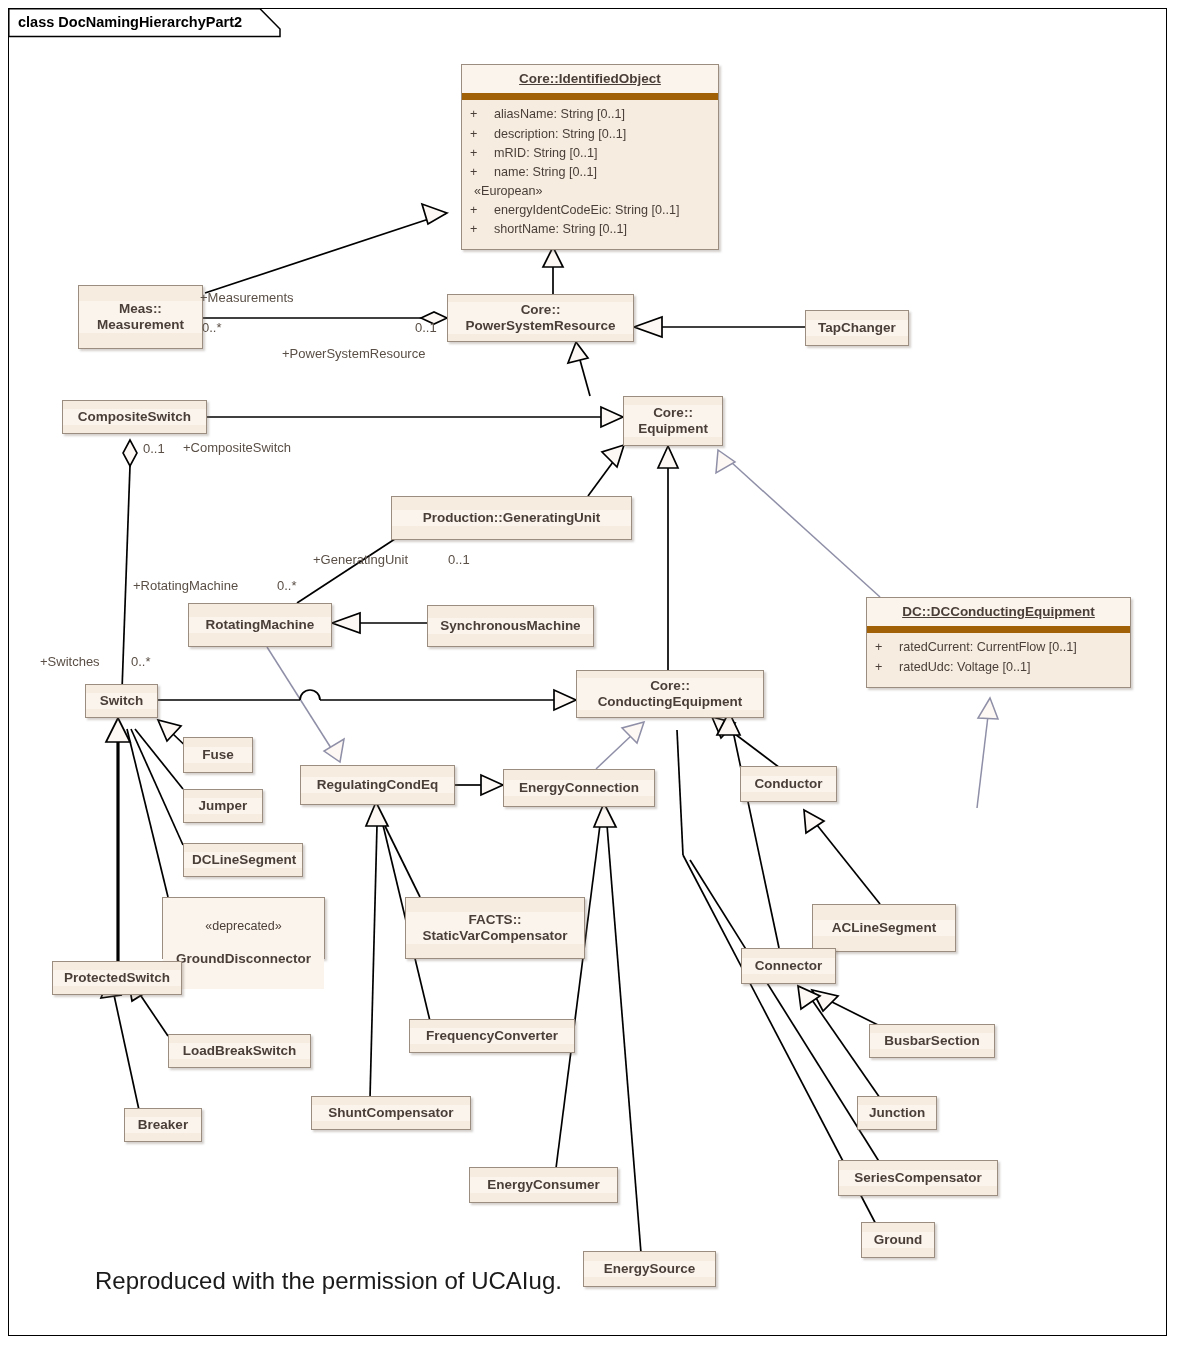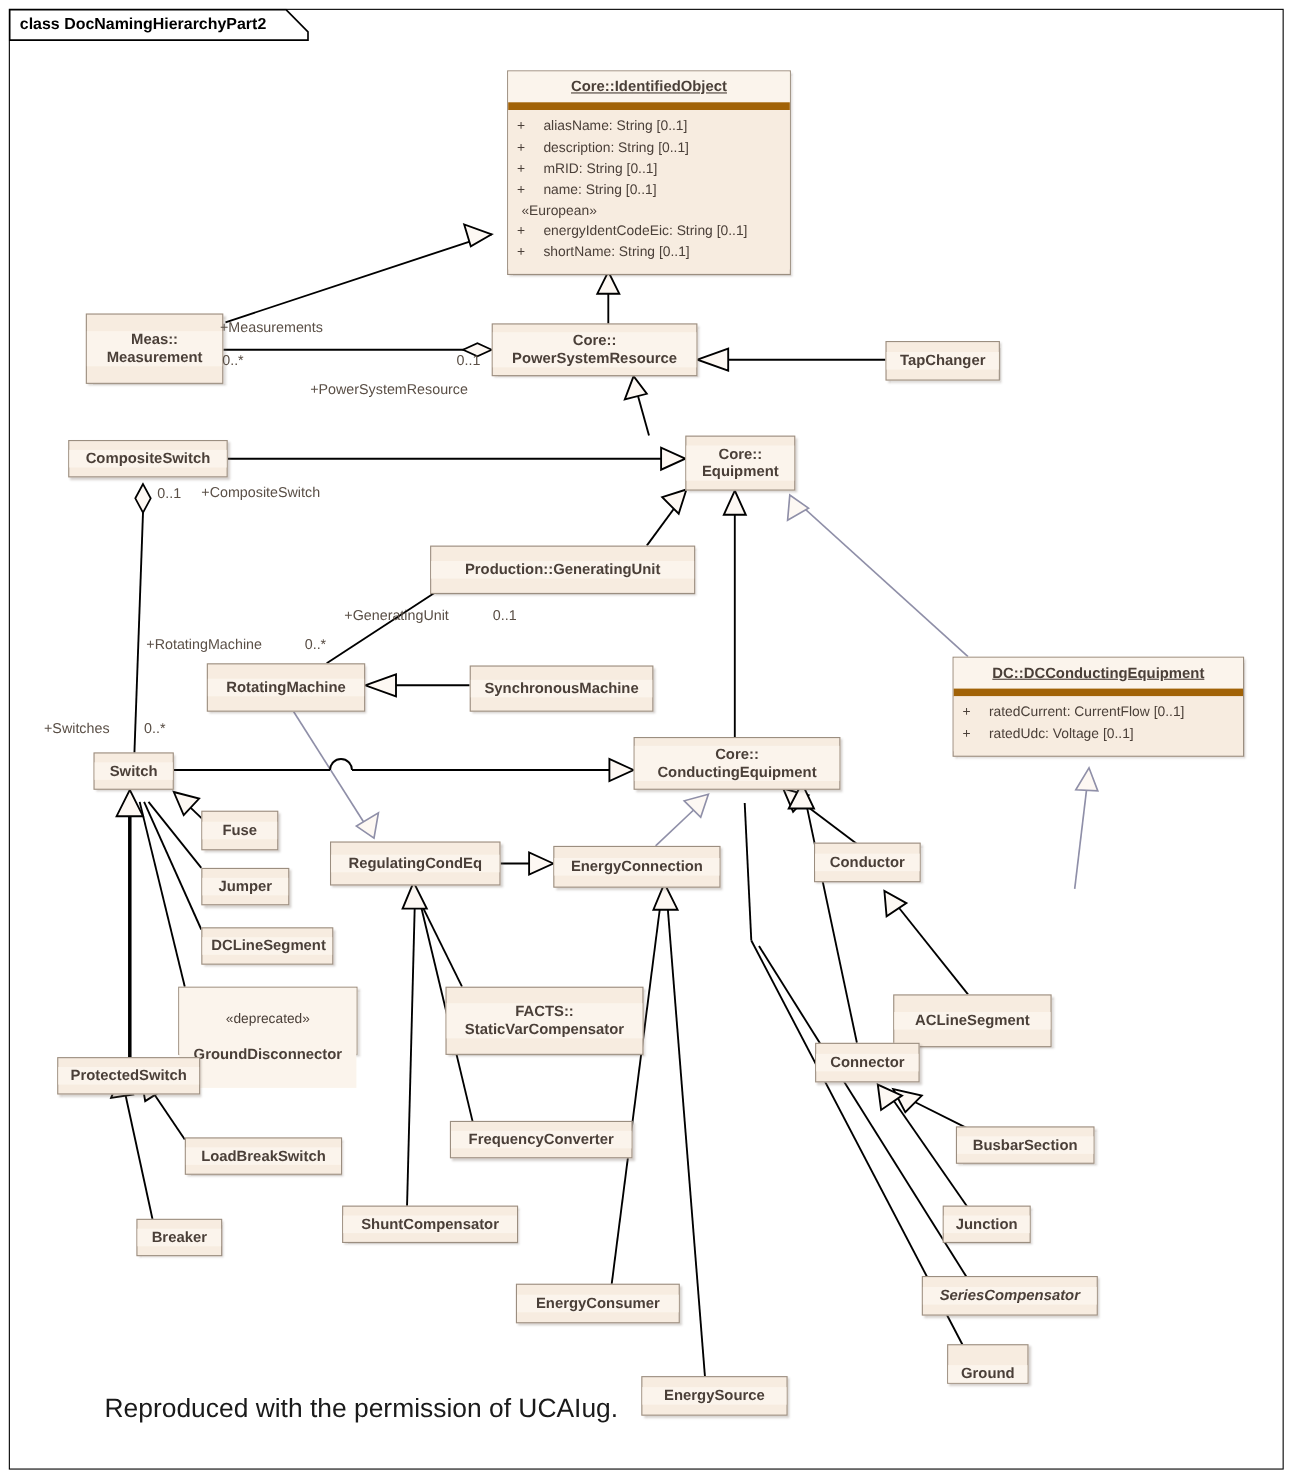--- a/index.html
+++ b/index.html
@@ -387,25 +387,25 @@
   </div>
 
   <div class="cls simple" style="left:857px;top:1096px;width:80px;height:34px;">
     <div class="hdr">Junction</div>
   </div>
 
   <div class="cls simple" style="left:469px;top:1167px;width:149px;height:36px;">
     <div class="hdr">EnergyConsumer</div>
   </div>
 
-  <div class="cls simple" style="left:838px;top:1160px;width:160px;height:36px;font-style:italic;">
+  <div class="cls simple" style="left:838px;top:1160px;width:160px;height:36px;">
     <div class="hdr">SeriesCompensator</div>
   </div>
 
-  <div class="cls simple" style="left:861px;top:1222px;width:74px;height:36px;align-items:flex-end;">
+  <div class="cls simple" style="left:861px;top:1222px;width:74px;height:36px;">
     <div class="hdr">Ground</div>
   </div>
 
   <div class="cls simple" style="left:583px;top:1251px;width:133px;height:36px;">
     <div class="hdr">EnergySource</div>
   </div>
 
   <div class="elabel" style="left:200px;top:290px;">+Measurements</div>
   <div class="elabel" style="left:202px;top:320px;">0..*</div>
   <div class="elabel" style="left:415px;top:320px;">0..1</div>

